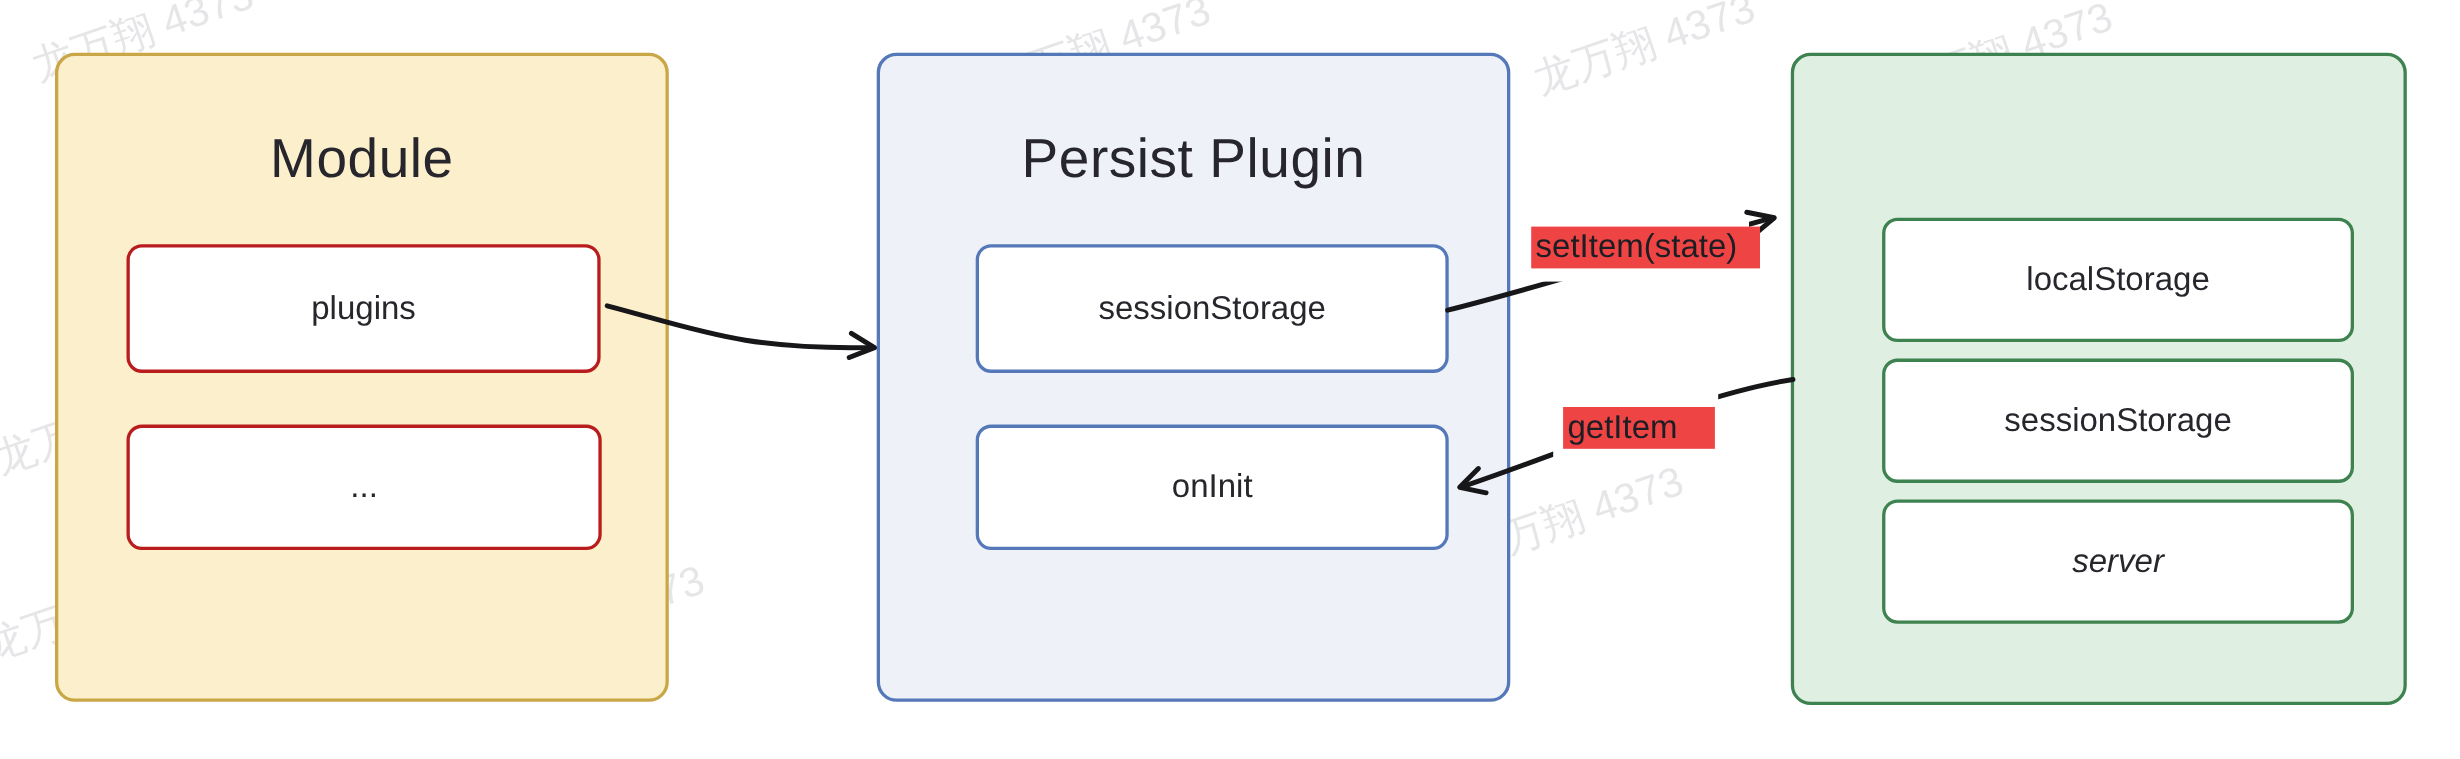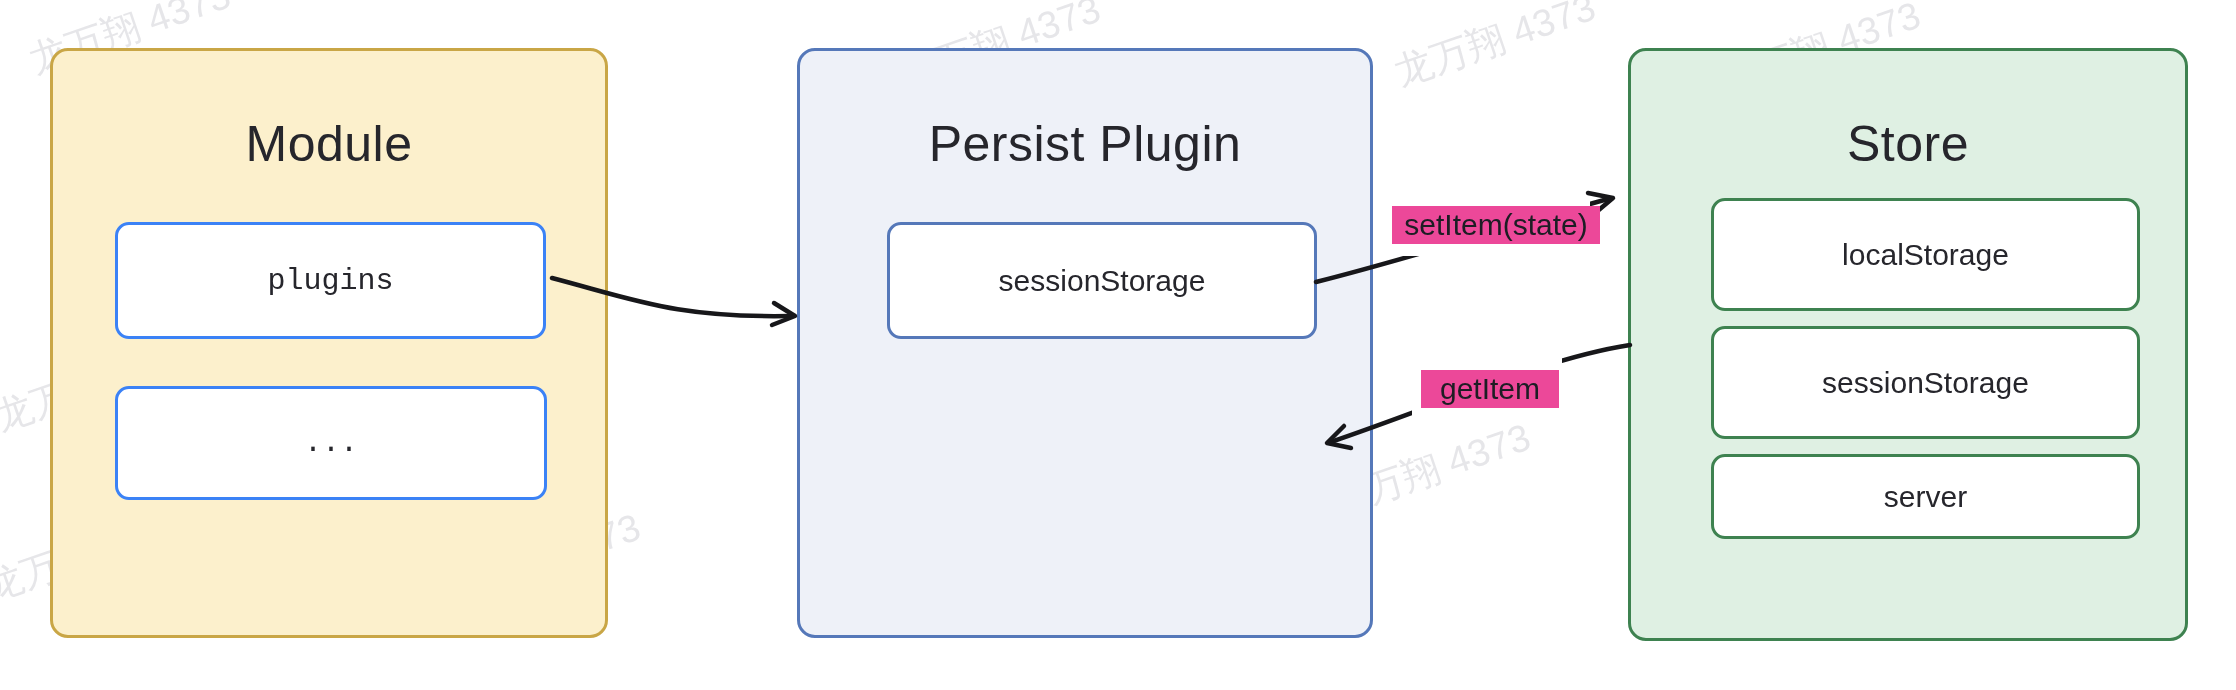--- a/index.html
+++ b/index.html
@@ -18,28 +18,28 @@
   .group.store{left:1628px;top:48px;width:560px;height:593px;background:#dff0e3;border:3px solid #3e8250;}
   .group-title{
     position:absolute;top:64px;left:0;right:0;text-align:center;
     font-size:50px;font-weight:500;color:#26262c;letter-spacing:0.5px;
   }
   .node{
     position:absolute;background:#ffffff;border-radius:14px;box-sizing:border-box;
     display:flex;align-items:center;justify-content:center;
     font-size:30px;color:#26262c;
   }
-  .module .node{border:3px solid #3b82f6;font-family:Liberation Mono, monospace;}
+  .module .node{border:3px solid #b91c1c;}
   .persist .node{border:3px solid #5578b9;}
   .store .node{border:3px solid #3e8250;}
   .arrows{position:absolute;left:0;top:0;width:2236px;height:690px;pointer-events:none;}
   .arrows path{fill:none;stroke:#17171a;stroke-width:4.5;stroke-linecap:round;stroke-linejoin:round;}
   .arrows rect{fill:#ffffff;stroke:none;}
   .arrow-label{
-    position:absolute;background:#ec4899;text-align:center;
+    position:absolute;background:#ef4444;text-align:left;
     font-size:30px;color:#1d1d24;padding:2px 4px;white-space:nowrap;
   }
   .credit{
     position:absolute;right:8px;bottom:6px;font-size:30px;font-weight:700;color:#8f8f8f;
     letter-spacing:1px;white-space:nowrap;
     text-shadow:-2px -2px 0 #fff,2px -2px 0 #fff,-2px 2px 0 #fff,2px 2px 0 #fff,3px 3px 3px rgba(60,60,60,0.55);
   }
 </style>
 </head>
 <body>
@@ -62,27 +62,27 @@
 
   <div class="group module">
     <div class="group-title">Module</div>
     <div class="node" style="left:62px;top:171px;width:431px;height:117px;">plugins</div>
     <div class="node" style="left:62px;top:335px;width:432px;height:114px;">...</div>
   </div>
 
   <div class="group persist">
     <div class="group-title">Persist Plugin</div>
     <div class="node" style="left:87px;top:171px;width:430px;height:117px;">sessionStorage</div>
+    <div class="node" style="left:87px;top:335px;width:430px;height:114px;">onInit</div>
   </div>
 
   <div class="group store">
-    <div class="group-title">Store</div>
     <div class="node" style="left:80px;top:147px;width:429px;height:113px;">localStorage</div>
     <div class="node" style="left:80px;top:275px;width:429px;height:113px;text-align:center;">sessionStorage</div>
-    <div class="node" style="left:80px;top:403px;width:429px;height:85px;">server</div>
+    <div class="node" style="left:80px;top:403px;width:429px;height:113px;font-style:italic;">server</div>
   </div>
 
   <svg class="arrows" viewBox="0 0 2236 690">
 
     <g>
       <path d="M 552 278 C 636 300, 676 318, 790 316"></path>
       <path d="M 772 325 L 795 316 L 774 303"></path>
     </g>
 
     <g>

